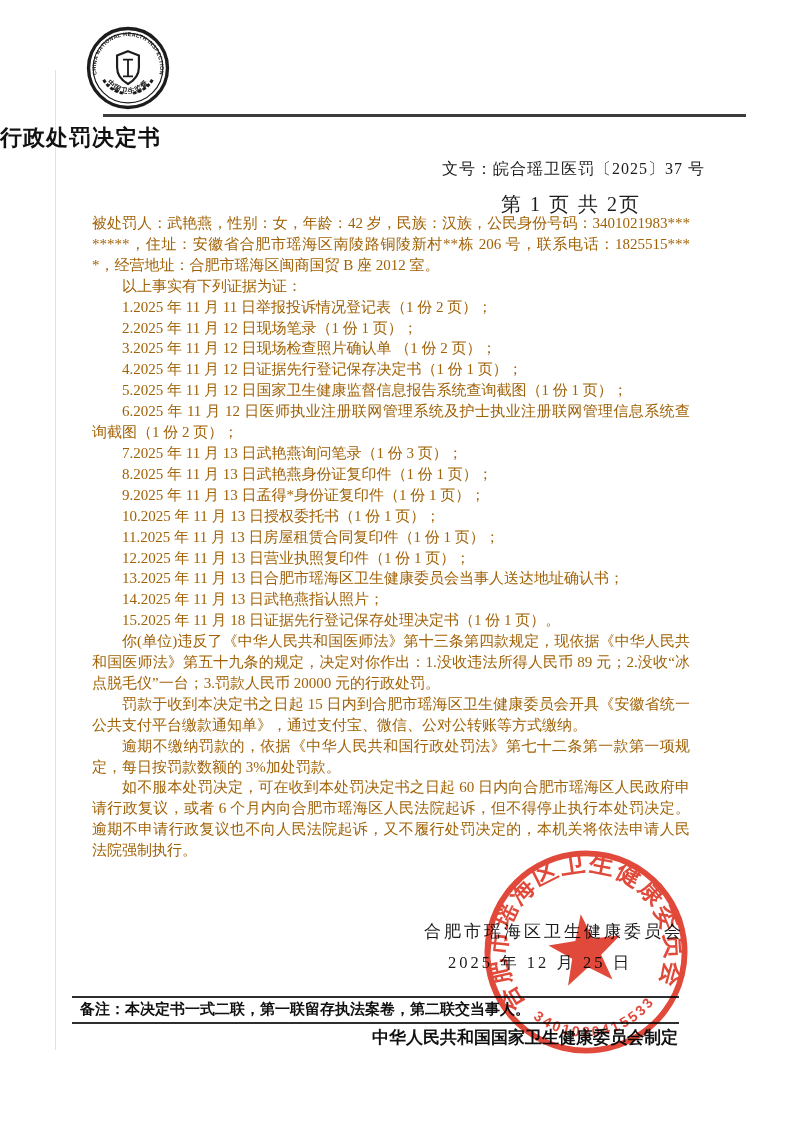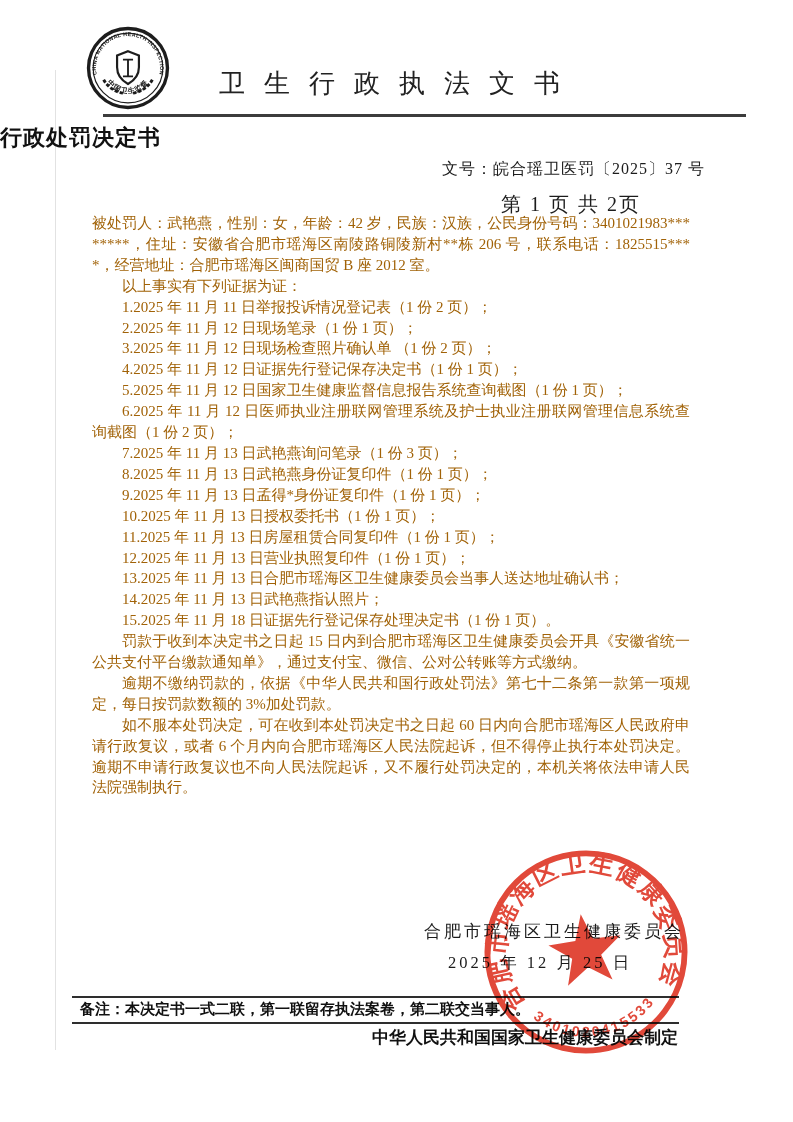--- a/index.html
+++ b/index.html
@@ -95,21 +95,20 @@
     <path d="M 21,64 A 32,32 0 0 0 45,80" fill="none" stroke="#1d1d1d" stroke-width="3.5" stroke-dasharray="4 2.2"></path>
     <path d="M 79,64 A 32,32 0 0 1 55,80" fill="none" stroke="#1d1d1d" stroke-width="3.5" stroke-dasharray="4 2.2"></path>
 
     <path d="M 50,30 L 63,35 L 63,49 C 63,59 57,65 50,69 C 43,65 37,59 37,49 L 37,35 Z" fill="#ffffff" stroke="#1d1d1d" stroke-width="2.6"></path>
     <path d="M 44,40 h 12 M 50,40 v 20 M 44,60 h 12" stroke="#1d1d1d" stroke-width="2.2" fill="none"></path>
     <text font-family="Liberation Sans, DejaVu Sans, sans-serif" font-size="8.6" font-weight="bold" fill="#141414" letter-spacing="1">
       <textPath href="#embBot" startOffset="50%" text-anchor="middle">中国卫生监督</textPath>
     </text>
   </svg>
 
-  <div class="category-title">卫生行政执法文书</div>
   <div class="header-rule"></div>
 
   <div class="doc-title">行政处罚决定书</div>
   <div class="doc-number">文号：皖合瑶卫医罚〔2025〕37 号</div>
   <div class="page-info">第 1 页 共 2页</div>
 
   <div class="body-text">
     <p>被处罚人：武艳燕，性别：女，年龄：42 岁，民族：汉族，公民身份号码：3401021983********，住址：安徽省合肥市瑶海区南陵路铜陵新村**栋 206 号，联系电话：1825515****，经营地址：合肥市瑶海区闽商国贸 B 座 2012 室。</p>
     <p class="indent">以上事实有下列证据为证：</p>
     <p class="indent">1.2025 年 11 月 11 日举报投诉情况登记表（1 份 2 页）；</p>
@@ -120,20 +119,21 @@
     <p class="indent">6.2025 年 11 月 12 日医师执业注册联网管理系统及护士执业注册联网管理信息系统查询截图（1 份 2 页）；</p>
     <p class="indent">7.2025 年 11 月 13 日武艳燕询问笔录（1 份 3 页）；</p>
     <p class="indent">8.2025 年 11 月 13 日武艳燕身份证复印件（1 份 1 页）；</p>
     <p class="indent">9.2025 年 11 月 13 日孟得*身份证复印件（1 份 1 页）；</p>
     <p class="indent">10.2025 年 11 月 13 日授权委托书（1 份 1 页）；</p>
     <p class="indent">11.2025 年 11 月 13 日房屋租赁合同复印件（1 份 1 页）；</p>
     <p class="indent">12.2025 年 11 月 13 日营业执照复印件（1 份 1 页）；</p>
     <p class="indent">13.2025 年 11 月 13 日合肥市瑶海区卫生健康委员会当事人送达地址确认书；</p>
     <p class="indent">14.2025 年 11 月 13 日武艳燕指认照片；</p>
     <p class="indent">15.2025 年 11 月 18 日证据先行登记保存处理决定书（1 份 1 页）。</p>
+    <p class="indent">你(单位)违反了《中华人民共和国医师法》第十三条第四款规定，现依据《中华人民共和国医师法》第五十九条的规定，决定对你作出：1.没收违法所得人民币 89 元；2.没收“冰点脱毛仪”一台；3.罚款人民币 20000 元的行政处罚。</p>
     <p class="indent">罚款于收到本决定书之日起 15 日内到合肥市瑶海区卫生健康委员会开具《安徽省统一公共支付平台缴款通知单》，通过支付宝、微信、公对公转账等方式缴纳。</p>
     <p class="indent">逾期不缴纳罚款的，依据《中华人民共和国行政处罚法》第七十二条第一款第一项规定，每日按罚款数额的 3%加处罚款。</p>
     <p class="indent">如不服本处罚决定，可在收到本处罚决定书之日起 60 日内向合肥市瑶海区人民政府申请行政复议，或者 6 个月内向合肥市瑶海区人民法院起诉，但不得停止执行本处罚决定。逾期不申请行政复议也不向人民法院起诉，又不履行处罚决定的，本机关将依法申请人民法院强制执行。</p>
   </div>
 
   <div class="sig-authority">合肥市瑶海区卫生健康委员会</div>
   <div class="sig-date">2025 年 12 月 25 日</div>
 
   <svg class="seal" viewBox="0 0 200 200">
     <defs>

